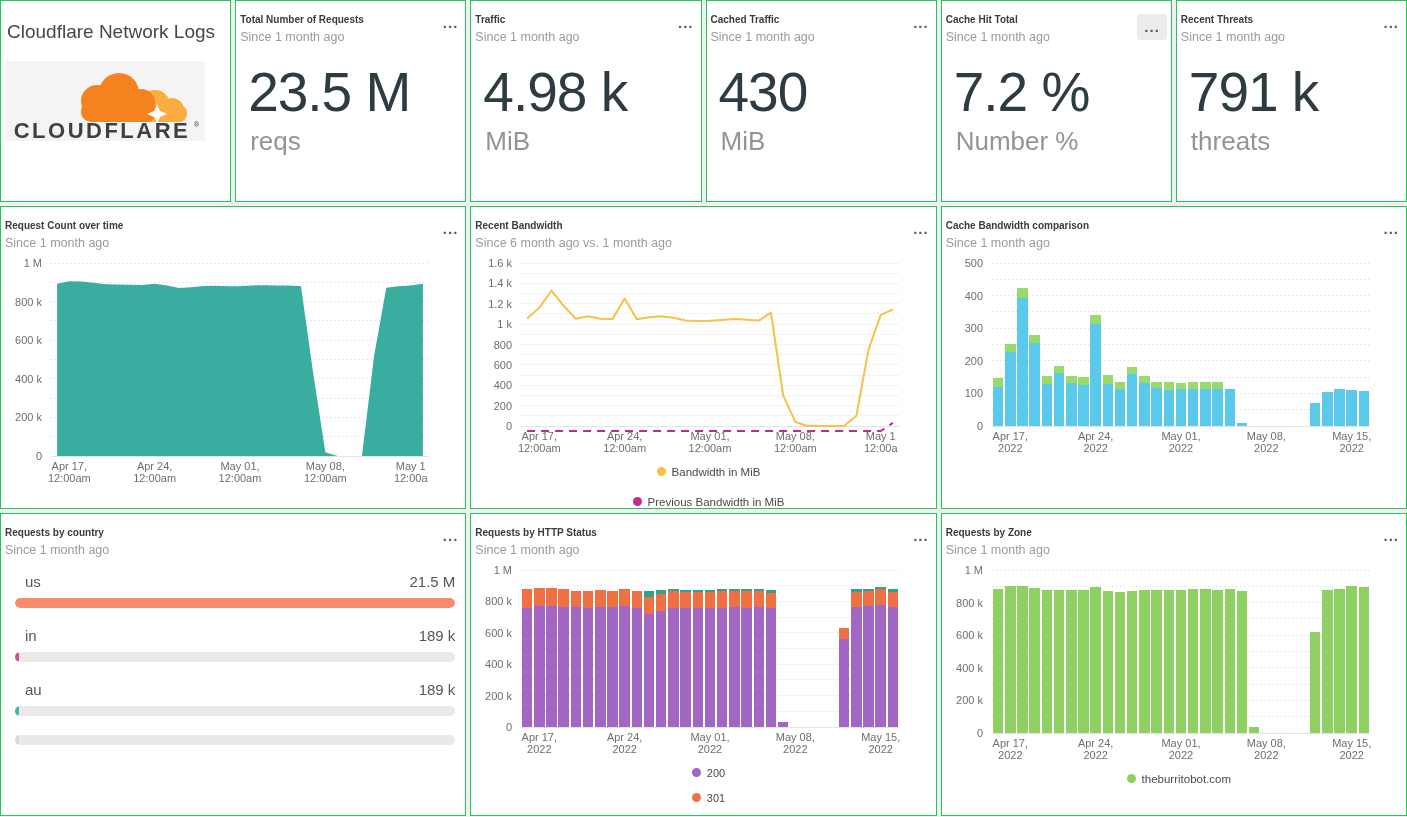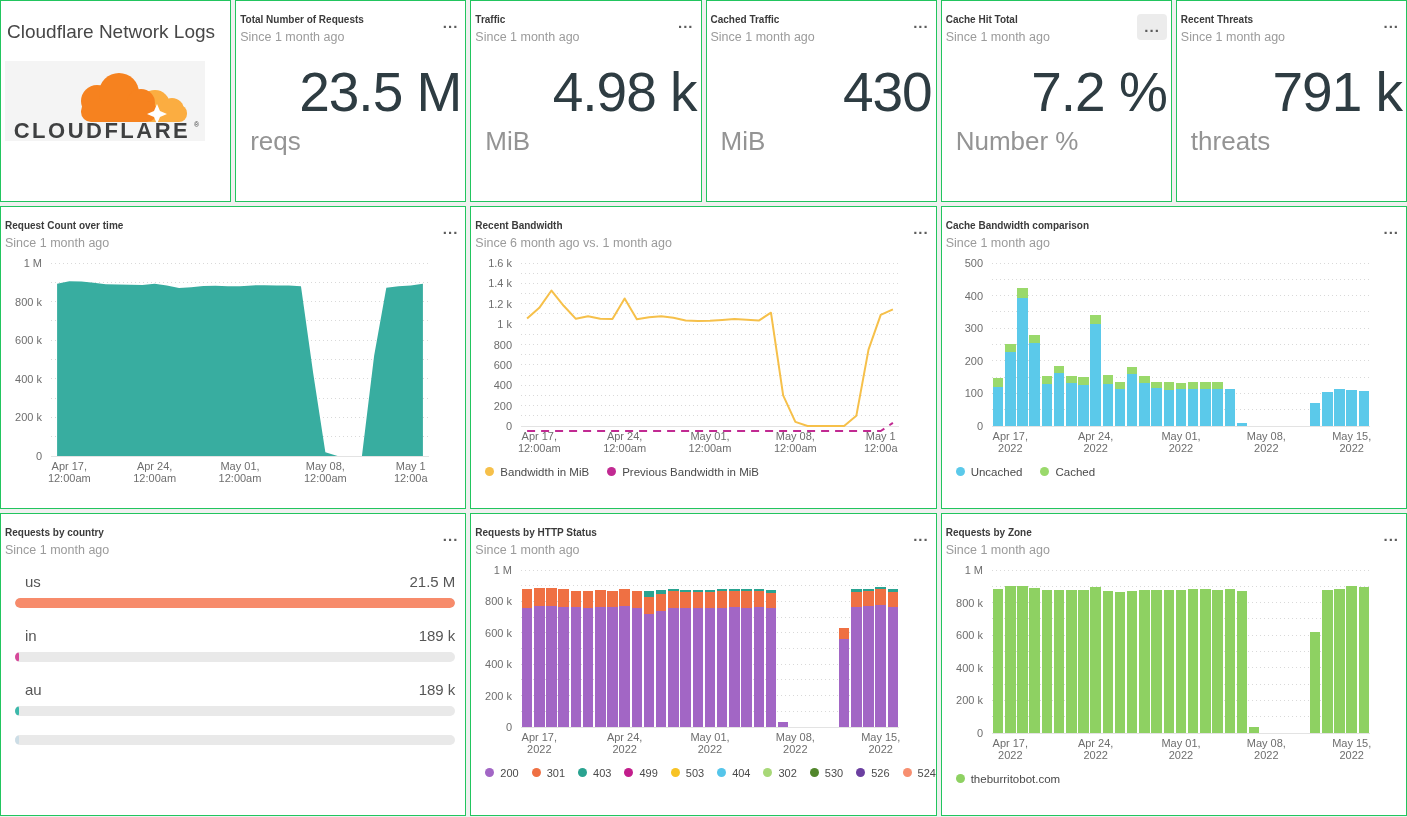--- a/index.html
+++ b/index.html
@@ -10,35 +10,35 @@
   .panel{background:#fff;border:1px solid #22c55e;box-sizing:border-box;
          padding:13px 4px;overflow:hidden;position:relative;}
   .w2{grid-column:span 2;}
   .panel header{display:flex;justify-content:space-between;align-items:flex-start;}
   .p-title{font-size:10px;margin:0;color:#3b3b3b;font-weight:700;line-height:1.25;}
   .p-sub{font-size:12.5px;color:#9b9b9b;margin-top:3px;}
   .kebab{border:0;background:transparent;color:#5c5c5c;font-size:15px;font-weight:700;
          letter-spacing:1px;line-height:6px;cursor:pointer;padding:6px 3px;font-family:inherit;}
   .kebab.hl{background:#ececec;border-radius:4px;padding:10px 7px;}
   
-  .stat .big{font-size:55px;color:#2e3c42;margin:16px 0 2px 8px;letter-spacing:-1px;white-space:nowrap;text-align:right;}
+  .stat .big{font-size:55px;color:#2e3c42;margin:16px 0 2px 8px;letter-spacing:-1px;white-space:nowrap;}
   .stat .unit{font-size:26px;color:#949494;margin:2px 0 0 10px;}
   
   .brand h1{font-size:19px;font-weight:400;color:#474747;margin:4px 0 14px 2px;line-height:1.5;}
   .logo-box{background:#f4f4f4;width:200px;height:80px;display:flex;align-items:center;justify-content:center;}
   
   .chart{width:100%;}
   #c-request_count{height:236px;margin-top:4px;}
   #c-recent_bandwidth{height:206px;margin-top:4px;}
   #c-cache_bandwidth{height:206px;margin-top:4px;}
   #c-http{height:200px;margin-top:4px;}
   #c-zone{height:206px;margin-top:4px;}
   .chart text{font-family:"Liberation Sans",sans-serif;}
   .legend{display:flex;gap:18px;align-items:center;margin:6px 0 0 10px;
-          font-size:11.5px;color:#4a4a4a;white-space:nowrap;}
+          font-size:11.5px;color:#4a4a4a;white-space:nowrap;flex-direction:column;}
   .legend.tight{gap:13px;font-size:11px;}
   .lg-item{display:inline-flex;align-items:center;gap:6px;cursor:pointer;}
   .lg-dot{width:9px;height:9px;border-radius:50%;display:inline-block;flex:none;}
   
   #country-rows{margin-top:16px;padding:0 6px 0 10px;}
   .g-row{margin-bottom:19px;}
   .g-top{display:flex;justify-content:space-between;font-size:15px;color:#565656;margin-bottom:8px;margin-left:10px;}
   .g-track{height:10px;background:#e9e9e9;border-radius:5px;overflow:hidden;}
   .g-fill{height:100%;border-radius:5px;min-width:4px;}
 </style>
@@ -289,30 +289,20 @@
           <rect x="266.33741935483874" y="134.836" width="10.486451612903226" height="37.16399999999999" fill="#5bc9ea" shape-rendering="crispEdges"></rect>
           <rect x="266.33741935483874" y="127.66399999999999" width="10.486451612903226" height="7.1720000000000255" fill="#9ad96b" shape-rendering="crispEdges"></rect>
           <rect x="278.53096774193546" y="135.162" width="10.486451612903226" height="36.837999999999994" fill="#5bc9ea" shape-rendering="crispEdges"></rect>
           <rect x="290.7245161290323" y="169.392" width="10.486451612903226" height="2.608000000000004" fill="#5bc9ea" shape-rendering="crispEdges"></rect>
           <rect x="363.8858064516129" y="148.528" width="10.486451612903226" height="23.47200000000001" fill="#5bc9ea" shape-rendering="crispEdges"></rect>
           <rect x="376.07935483870966" y="138.096" width="10.486451612903226" height="33.903999999999996" fill="#5bc9ea" shape-rendering="crispEdges"></rect>
           <rect x="388.27290322580643" y="135.488" width="10.486451612903226" height="36.512" fill="#5bc9ea" shape-rendering="crispEdges"></rect>
           <rect x="400.4664516129032" y="136.14" width="10.486451612903226" height="35.860000000000014" fill="#5bc9ea" shape-rendering="crispEdges"></rect>
           <rect x="412.65999999999997" y="136.792" width="10.486451612903226" height="35.208" fill="#5bc9ea" shape-rendering="crispEdges"></rect>
         </svg></div>
-    <div class="legend">
-        <span class="lg-item">
-          <span class="lg-dot" style="background: rgb(91, 201, 234);"></span>
-          <span>Uncached</span>
-        </span>
-        <span class="lg-item">
-          <span class="lg-dot" style="background: rgb(154, 217, 107);"></span>
-          <span>Cached</span>
-        </span>
-      </div>
   </section>
 
   <section class="panel w2">
     <header>
       <div>
         <h2 class="p-title">Requests by country</h2>
         <div class="p-sub">Since 1 month ago</div>
       </div>
       <button class="kebab">...</button>
     </header>

